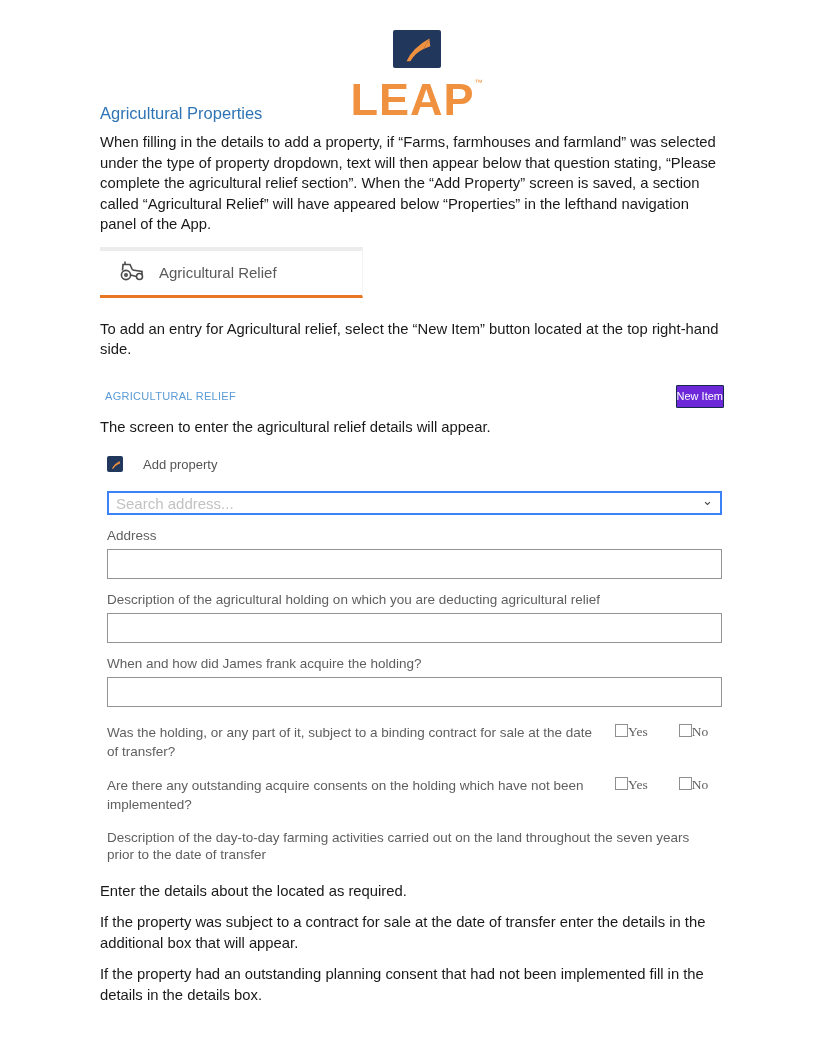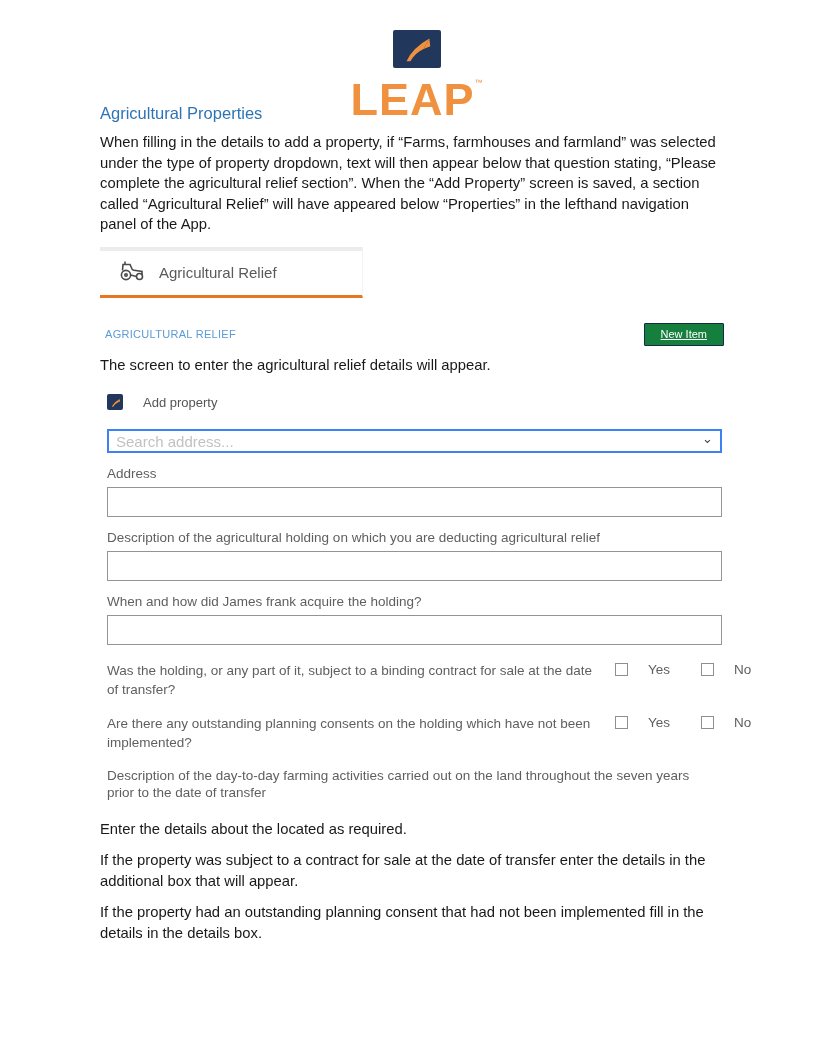--- a/index.html
+++ b/index.html
@@ -32,23 +32,23 @@
     border-right: 1px solid #f4f4f4;
     padding: 8px 0 9px 18px;
     display: flex; align-items: center; gap: 11px; background: #fff;
   }
   .navbox-label { font-size: 15px; color: #5a5a5a; }
 
   
   .listbar { margin: 25px 0 0 0; display: flex; align-items: center; justify-content: space-between; }
   .listbar-title { font-size: 11px; color: #5B9BD5; padding-left: 5px; letter-spacing: 0.3px; font-weight: 400; }
   .newitem-btn {
-    background: #15803d; color: #ffffff; border: 1px solid #16294a;
+    background: #6d28d9; color: #ffffff; border: 1px solid #16294a;
     font-size: 11px; font-family: "Liberation Sans", sans-serif;
-    padding: 5px 16px; line-height: 1; cursor: pointer; border-radius: 1px; text-decoration: underline;
+    padding: 5px 0; line-height: 1; cursor: pointer; border-radius: 1px;
   }
   .after-listbar { margin-top: 17px; }
 
   
   .form-shot { margin: 19px 0 0 7px; width: 615px; }
   .form-title-row { display: flex; align-items: center; gap: 20px; margin-bottom: 19px; }
   .form-title-row .mini-mark { width: 16px; height: 16px; background: #21375B; border-radius: 2px;
     display: flex; align-items: center; justify-content: center; flex: 0 0 16px; }
   .form-title { font-size: 13px; color: #555555; }
   .f-label { font-size: 13.5px; color: #5f5f5f; margin-bottom: 5px; line-height: 17px; }
@@ -60,21 +60,21 @@
   }
   .search-input::placeholder { color: #c2c2c2; opacity: 1; }
   .chevron { position: absolute; right: 9px; top: 2px; color: #444; font-size: 13px; pointer-events: none; }
   .text-input {
     width: 100%; height: 30px; border: 1px solid #949494; background: #fff;
     font-size: 14px; padding: 0 7px; font-family: "Liberation Sans", sans-serif; color: #333;
   }
   .q-row { display: flex; margin-bottom: 15px; }
   .q-label { flex: 0 0 498px; font-size: 13.5px; color: #5f5f5f; line-height: 19px; }
   .yn-group { display: flex; align-items: flex-start; margin-left: 10px; gap: 31px; padding-top: 1px; }
-  .yn-item { display: flex; align-items: center; gap: 20px; cursor: pointer; }
+  .yn-item { display: flex; align-items: flex-start; gap: 0; cursor: pointer; font-family: Liberation Serif, serif; }
   .checkbox { width: 13px; height: 13px; border: 1px solid #8f8f8f; background: #fff; flex: 0 0 13px; }
   .yn-text { font-size: 13.5px; color: #5f5f5f; }
   .closing { margin-top: 18px; }
 </style>
 </head>
 <body>
 
 <div class="page">
 
   <div class="logo-row">
@@ -98,20 +98,21 @@
         <circle cx="21.5" cy="17.5" r="3"></circle>
         <path d="M4.5 11.5 L5 5.5 L12 5.5 L14.5 11"></path>
         <path d="M12.5 16 L18.5 17.5"></path>
         <path d="M14.5 11 L24 12.5 L24 16"></path>
         <path d="M7 5.5 L7 2.5"></path>
       </svg>
     </span>
     <span class="navbox-label">Agricultural Relief</span>
   </div>
 
+  <p class="body" style="margin-top:0">To add an entry for Agricultural relief, select the “New Item” button located at the top right-hand side.</p>
 
   <div class="listbar">
     <span class="listbar-title">AGRICULTURAL RELIEF</span>
     <button class="newitem-btn">New Item</button>
   </div>
 
   <p class="body after-listbar">The screen to enter the agricultural relief details will appear.</p>
 
   <div class="form-shot">
     <div class="form-title-row">
@@ -152,21 +153,21 @@
           <span class="yn-text">Yes</span>
         </span>
         <span class="yn-item">
           <span class="checkbox"></span>
           <span class="yn-text">No</span>
         </span>
       </div>
     </div>
 
     <div class="q-row">
-      <div class="q-label">Are there any outstanding planning consents on the holding which have not been implemented?</div>
+      <div class="q-label">Are there any outstanding acquire consents on the holding which have not been implemented?</div>
       <div class="yn-group">
         <span class="yn-item">
           <span class="checkbox"></span>
           <span class="yn-text">Yes</span>
         </span>
         <span class="yn-item">
           <span class="checkbox"></span>
           <span class="yn-text">No</span>
         </span>
       </div>

